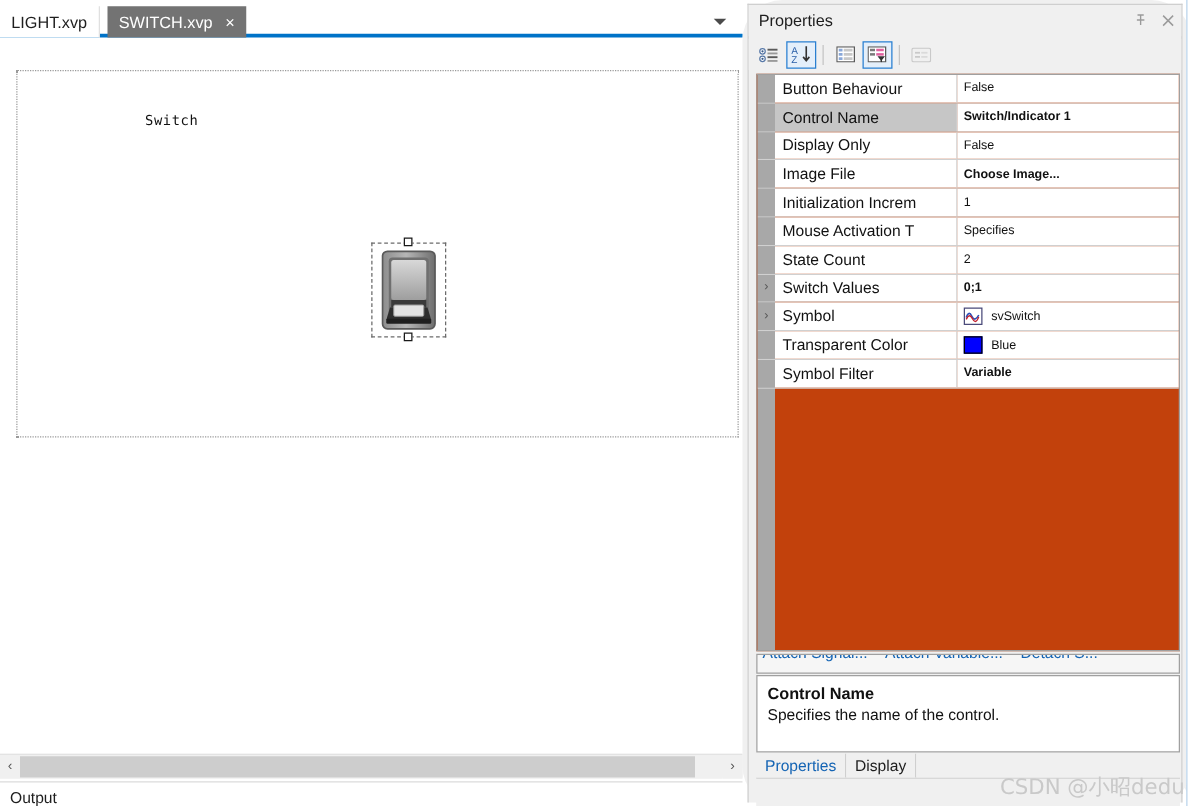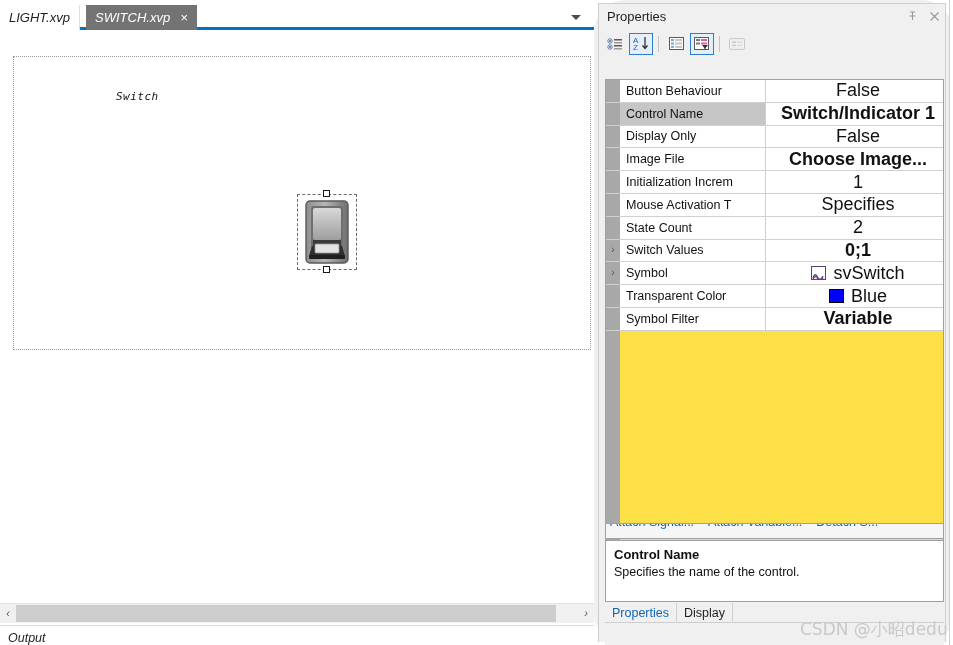--- a/index.html
+++ b/index.html
@@ -24,21 +24,20 @@
     position: absolute; top: -9px; left: 130px;
     font-size: 12px; color: #7a7a7a; white-space: nowrap;
     letter-spacing: 34px;
   }
 
   
   .editor {
     position: absolute; left: 0; top: 5px;
     width: 594px; height: 640px;
     background: #ffffff;
-    font-style: italic;
   }
 
   
   .tabbar {
     position: absolute; left: 0; top: 0; width: 594px; height: 25px;
     background: #ffffff;
     border-bottom: 3px solid #0073c8;
   }
   .tab {
     position: absolute; top: 0; height: 25px;
@@ -171,24 +170,23 @@
     align-items: center; justify-content: center;
     background: transparent; border: 1px solid transparent;
   }
   .tbtn.sel { border: 1px solid #2a7fd0; background: #e4effa; }
   .tsep { width: 1px; height: 16px; background: #c4c4c4; margin: 0 3px; }
 
   
   .grid {
     position: absolute; left: 6px; top: 55px;
     width: 339px; height: 462px;
-    background: #fde047;
+    background: #c2410c;
     border: 1px solid #a0a0a0;
     overflow: hidden;
-    margin-top: 20px;
   }
   .grid-gutter {
     position: absolute; left: 0; top: 0; width: 14px; height: 100%;
     background: #a8a8a8;
   }
   .rows { position: absolute; left: 0; top: 0; width: 339px; }
   .row {
     display: flex; height: 22.8px; align-items: stretch;
     border-bottom: 1px solid #d0d0d0;
   }
@@ -203,22 +201,22 @@
     display: flex; align-items: center;
     padding-left: 6px; padding-right: 2px;
     font-size: 12.5px; color: #111111;
     background: #ffffff;
     border-right: 1px solid #d0d0d0;
     white-space: nowrap; overflow: hidden;
   }
   .row.selected .pname { background: #c6c6c6; }
   .row .pval {
     flex: 1; display: flex; align-items: center;
-    padding-left: 5px; font-size: 18px; color: #111111;
-    background: #ffffff; white-space: nowrap; overflow: hidden; justify-content: center;
+    padding-left: 5px; font-size: 10px; color: #111111;
+    background: #ffffff; white-space: nowrap; overflow: hidden;
   }
   .row .pval.bold { font-weight: bold; }
   .row.selected .pval { font-weight: bold; }
 
   .swatch {
     width: 15px; height: 14px; flex: 0 0 15px;
     border: 1px solid #000000; margin-right: 7px;
   }
   .symicon {
     width: 15px; height: 14px; flex: 0 0 15px;

